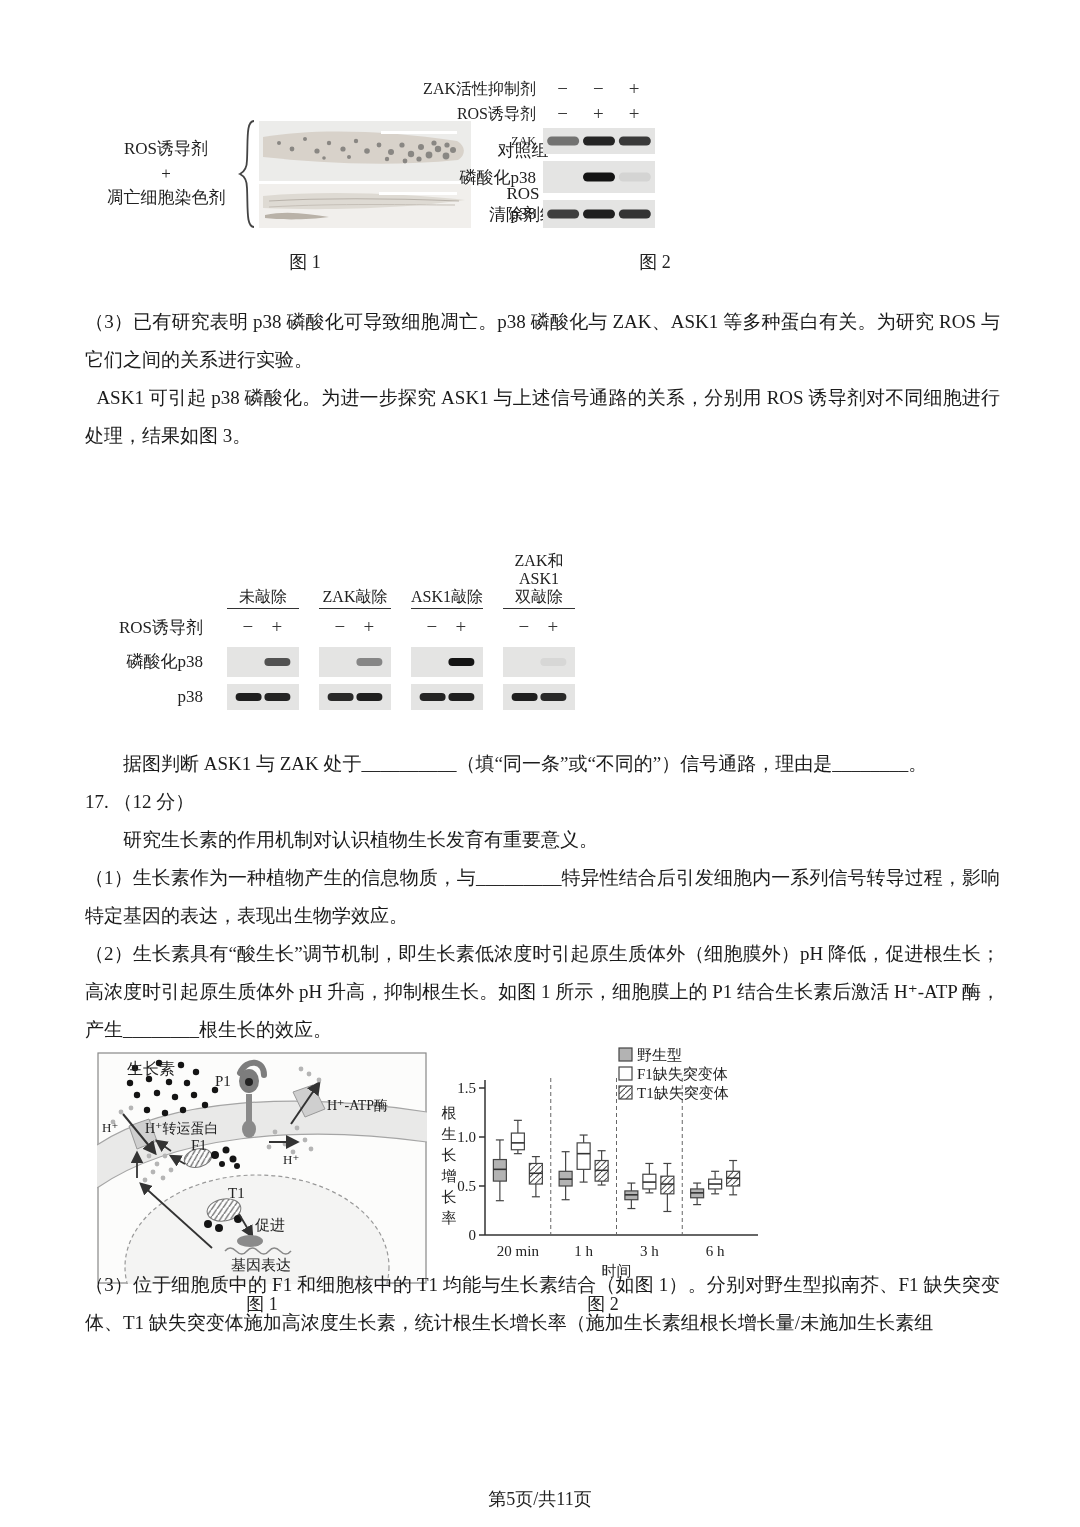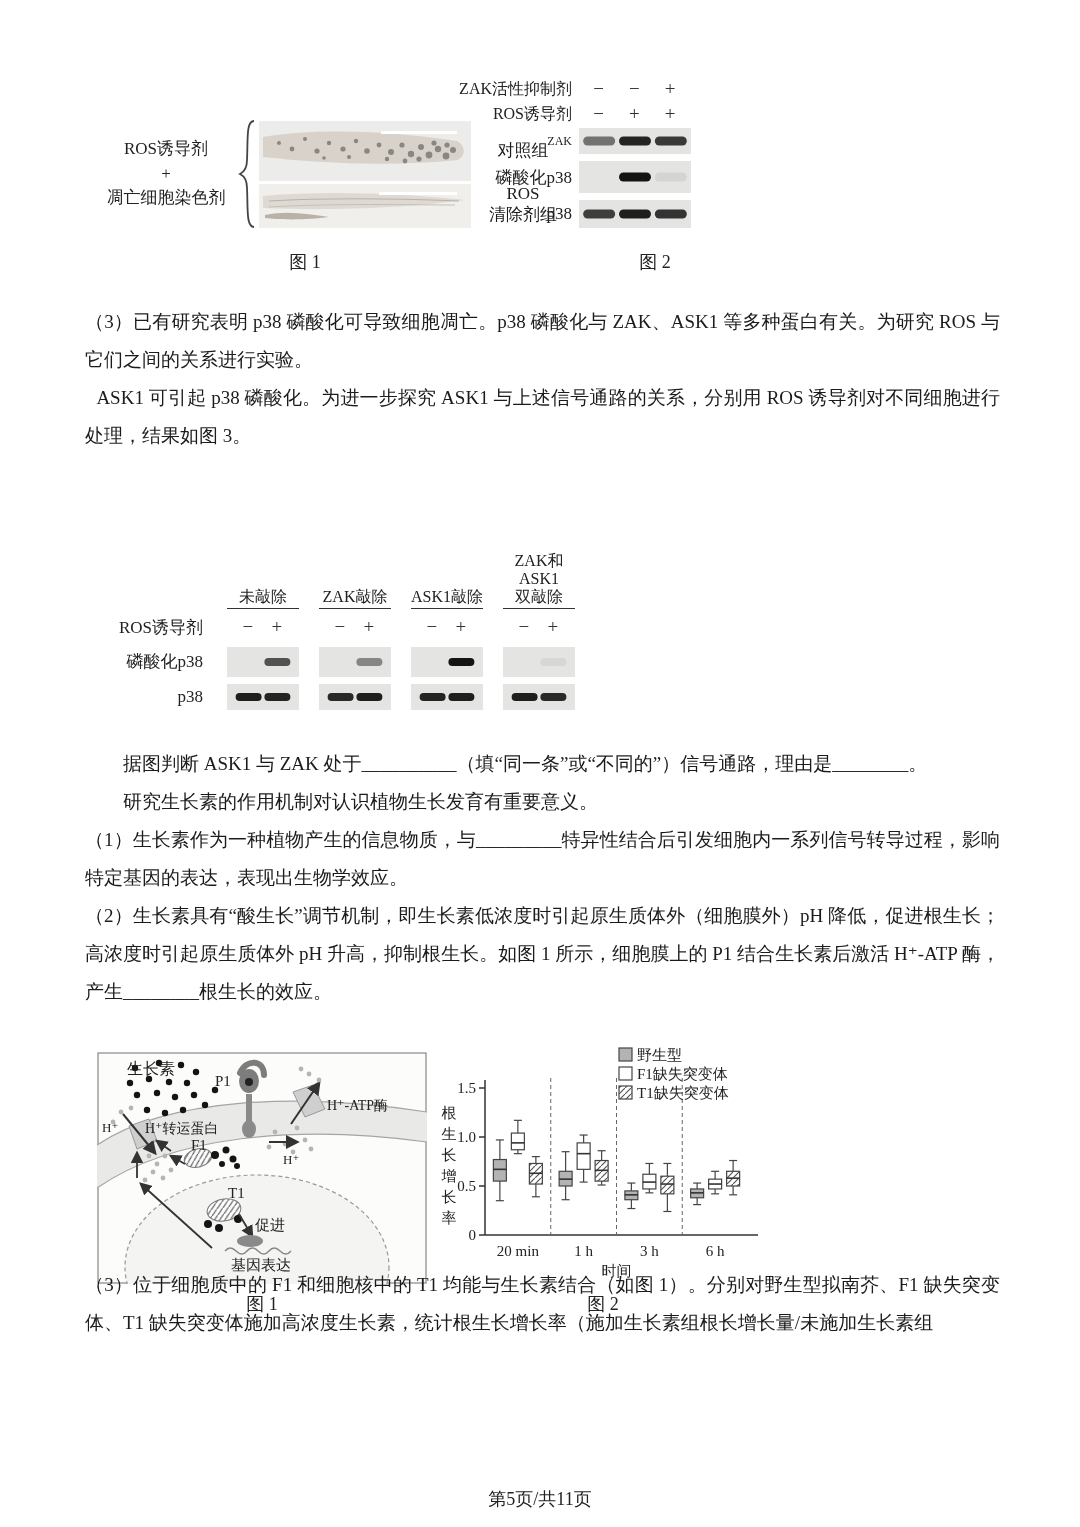--- a/index.html
+++ b/index.html
@@ -13,21 +13,21 @@
 
   
   #fig1 { left:95px; top:118px; display:flex; align-items:center; }
   #fig1 .sidelab { width:142px; text-align:center; font-size:17px; line-height:1.45; color:#222; }
   #fig1 .brace { width:22px; height:112px; }
   #fig1 .panels { width:212px; display:flex; flex-direction:column; gap:3px; }
   #fig1 .rlabels { width:92px; margin-left:6px; display:flex; flex-direction:column; }
   #fig1 .rlab { display:flex; flex-direction:column; justify-content:center; text-align:center; font-size:17px; line-height:1.25; }
 
   
-  #fig2 { left:449px; top:78px; width:250px; }
+  #fig2 { left:413px; top:78px; width:250px; }
   .f2row { display:flex; align-items:center; margin-bottom:3px; }
   .f2lbl { width:130px; text-align:right; font-size:16px; padding-right:7px; color:#222; white-space:nowrap; }
   .f2sigs { position:relative; width:112px; height:22px; }
   .sign { position:absolute; top:0; font-size:19px; color:#333; }
   .blotsvg { display:block; }
 
   
   #fig3-grid { left:95px; top:552px; display:grid; grid-template-columns:112px repeat(4,72px); column-gap:20px; row-gap:7px; align-items:end; }
   .f3head { text-align:center; font-size:16px; line-height:1.12; border-bottom:1.5px solid #333; padding-bottom:2px; color:#222; }
   .f3rowlbl { text-align:right; font-size:17px; color:#222; padding-right:4px; align-self:center; white-space:nowrap; }
@@ -233,20 +233,21 @@
     </svg>
     <svg width="72" height="26" class="blotsvg">
       <rect x="0" y="0" width="72" height="26" fill="#e4e4e3"></rect>
       <rect x="8.599999999999998" y="9" width="26" height="8" rx="4" fill="#141414" opacity="0.95"></rect>
       <rect x="37.4" y="9" width="26" height="8" rx="4" fill="#141414" opacity="0.9"></rect>
     </svg>
   </div>
 
 <div class="abs tblock" style="left:85px; top:745px; width:915px">
   <p class="ind2">据图判断 ASK1 与 ZAK 处于__________（填“同一条”或“不同的”）信号通路，理由是________。</p>
+  <p>17. （12 分）</p>
   <p class="ind2">研究生长素的作用机制对认识植物生长发育有重要意义。</p>
   <p>（1）生长素作为一种植物产生的信息物质，与_________特异性结合后引发细胞内一系列信号转导过程，影响特定基因的表达，表现出生物学效应。</p>
   <p>（2）生长素具有“酸生长”调节机制，即生长素低浓度时引起原生质体外（细胞膜外）pH 降低，促进根生长；高浓度时引起原生质体外 pH 升高，抑制根生长。如图 1 所示，细胞膜上的 P1 结合生长素后激活 H⁺-ATP 酶，产生________根生长的效应。</p>
 </div>
 
 <svg id="q17diagram" class="abs" width="330" height="232" viewBox="0 0 330 232">
   <rect x="1" y="1" width="328" height="230" fill="#fcfcfb" stroke="#888" stroke-width="1.2"></rect>
 
   <ellipse cx="160" cy="215" rx="132" ry="92" fill="#f4f4f3" stroke="#999" stroke-width="1.2" stroke-dasharray="4 3"></ellipse>
 

